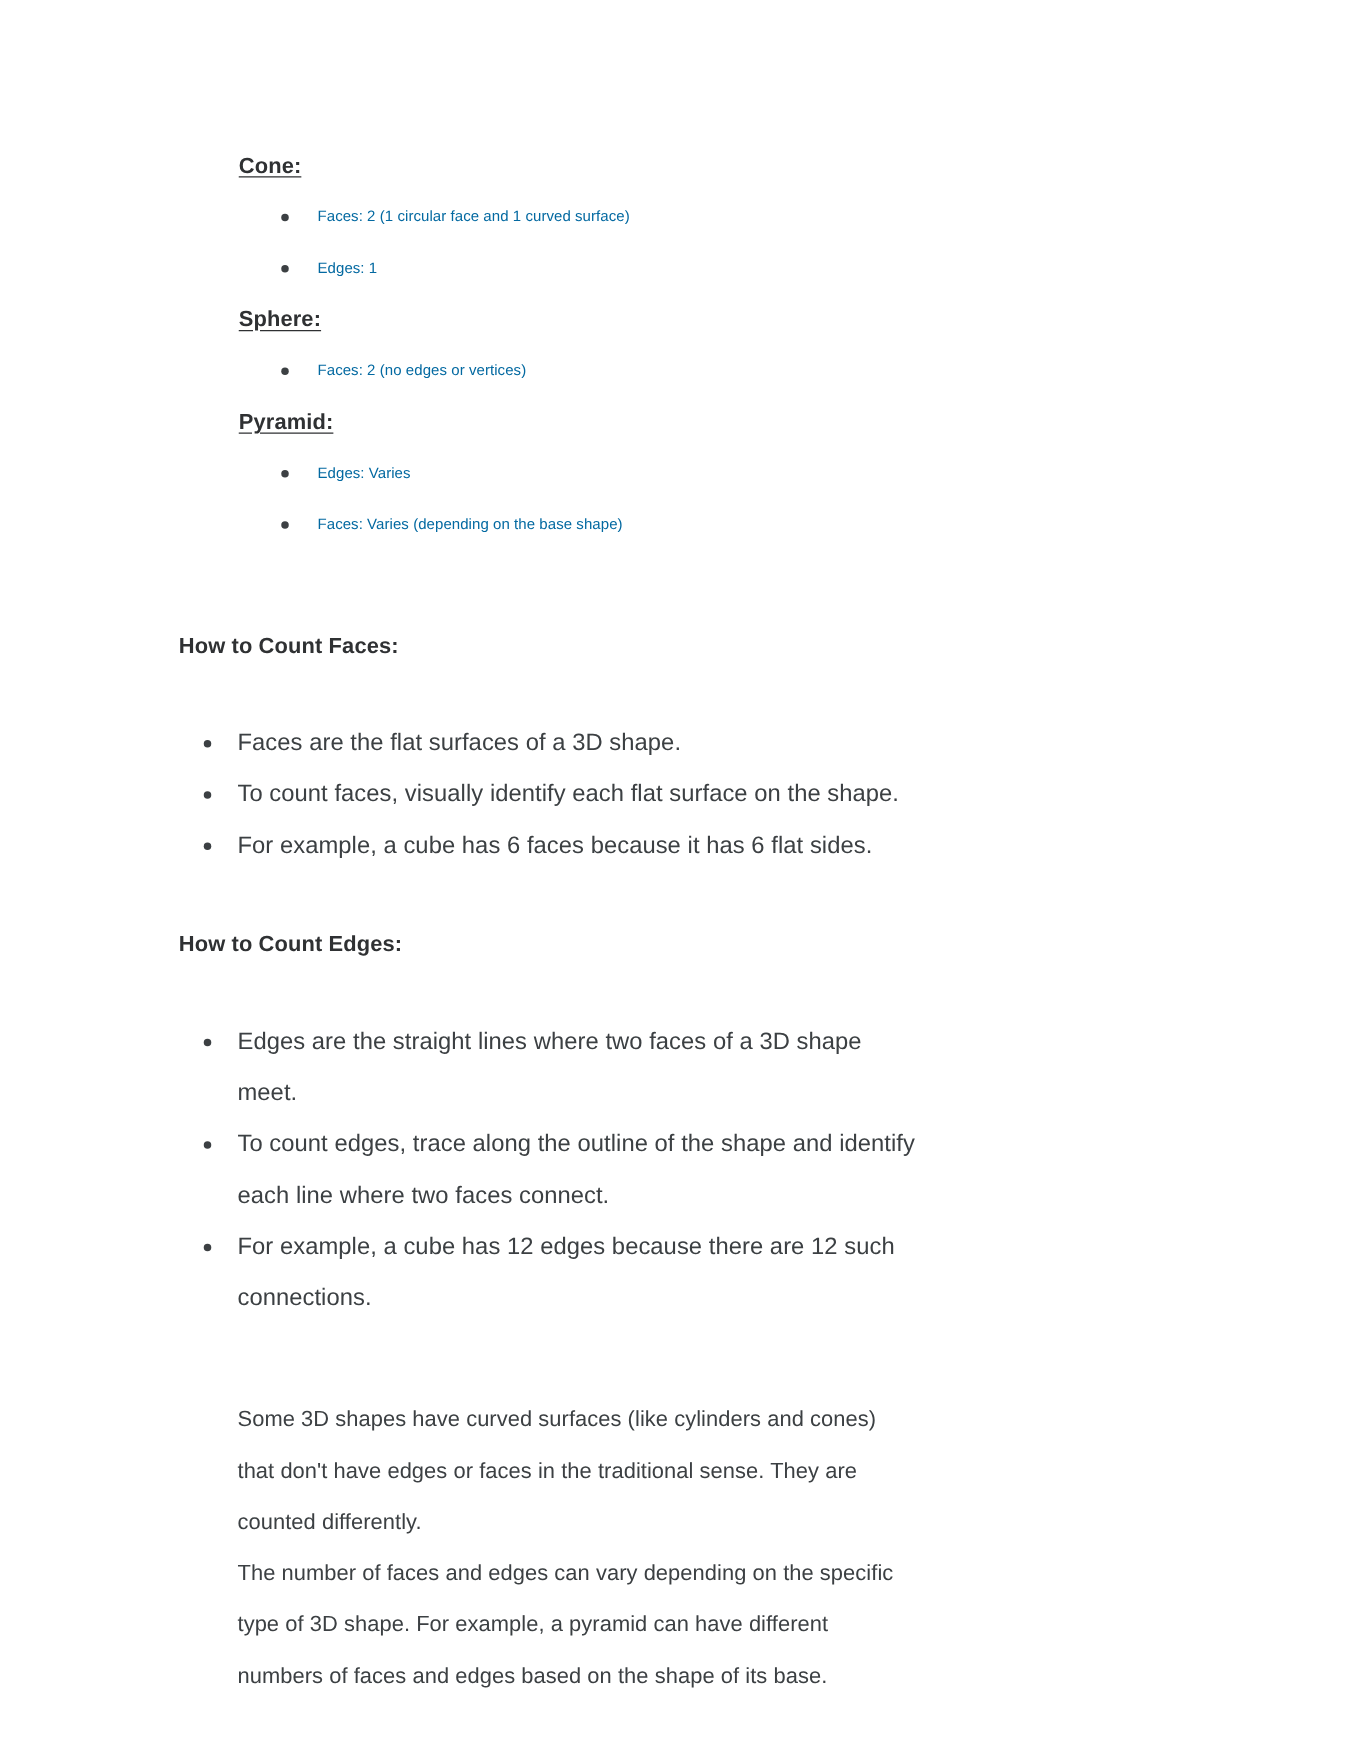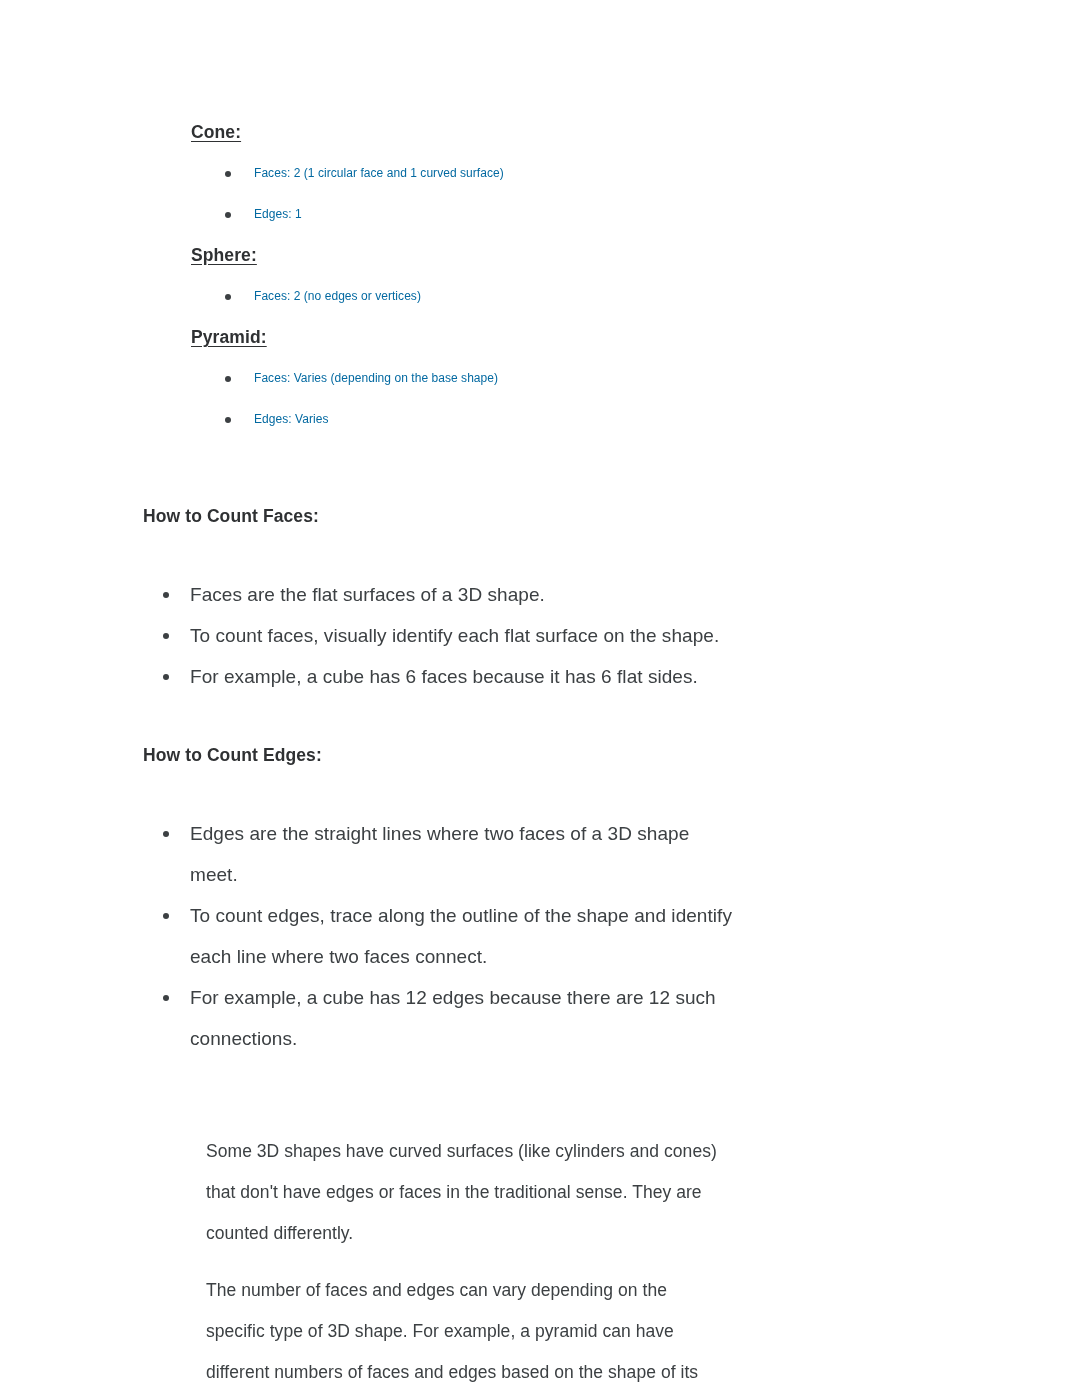--- a/index.html
+++ b/index.html
@@ -106,21 +106,21 @@
 
   
   .tips-body {
     margin: 0;
     padding: 0 0 0 63px;
   }
   .tips-body p {
     font-size: 17.5px;
     line-height: 41px;
     color: #3c4043;
-    margin: 16px;
+    margin: 0;
     max-width: 748px;
     letter-spacing: 0.05px;
   }
 
   
   .gap-shapes-to-faces { height: 46px; }
   .gap-heading-to-list  { height: 28px; }
   .gap-list-to-heading  { height: 28px; }
   .gap-tips-heading     { height: 28px; }
 </style>
@@ -142,22 +142,22 @@
     <div class="shape-block">
       <div class="shape-heading">Sphere:</div>
       <ul class="sub-list">
         <li>Faces: 2 (no edges or vertices)</li>
       </ul>
     </div>
 
     <div class="shape-block">
       <div class="shape-heading">Pyramid:</div>
       <ul class="sub-list">
+        <li>Edges: Varies</li>
         <li>Faces: Varies (depending on the base shape)</li>
-        <li>Edges: Varies</li>
       </ul>
     </div>
 
   </section>
 
   <div class="gap-shapes-to-faces"></div>
 
   <section>
     <h2 class="section-heading">How to Count Faces:</h2>
     <div class="gap-heading-to-list"></div>

